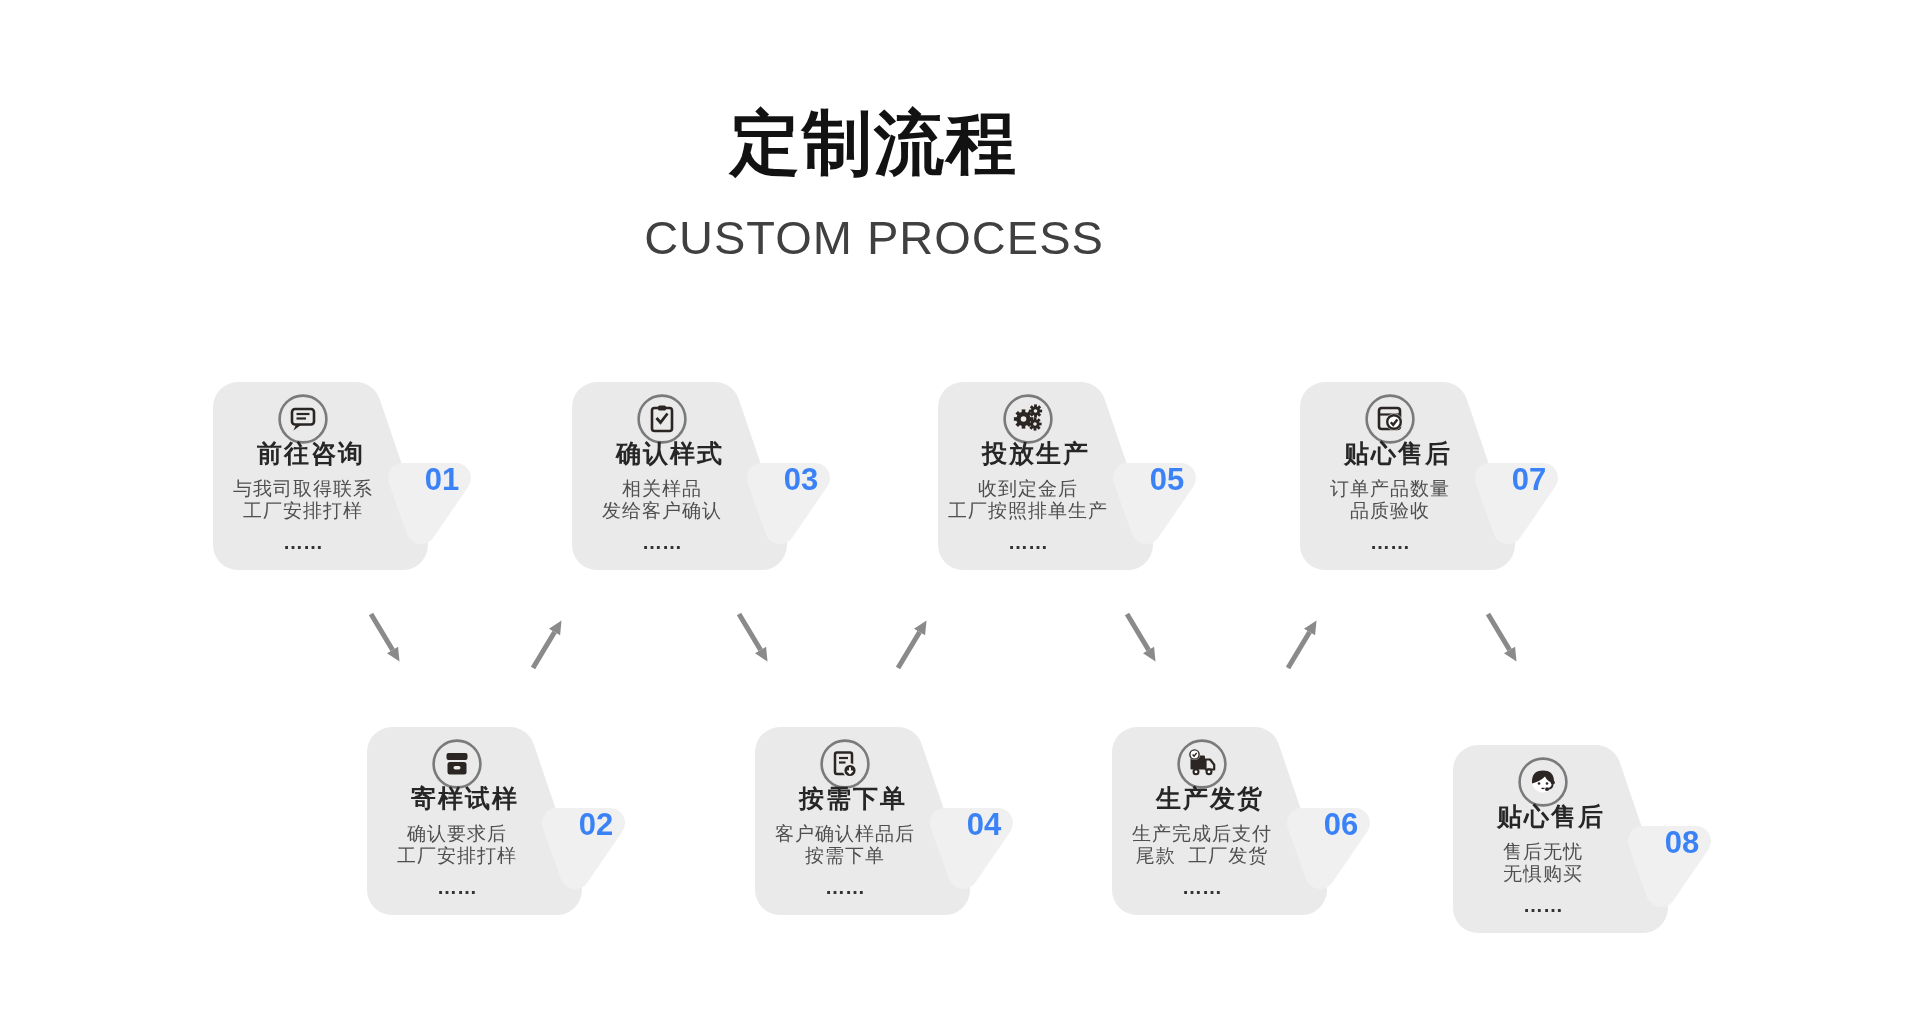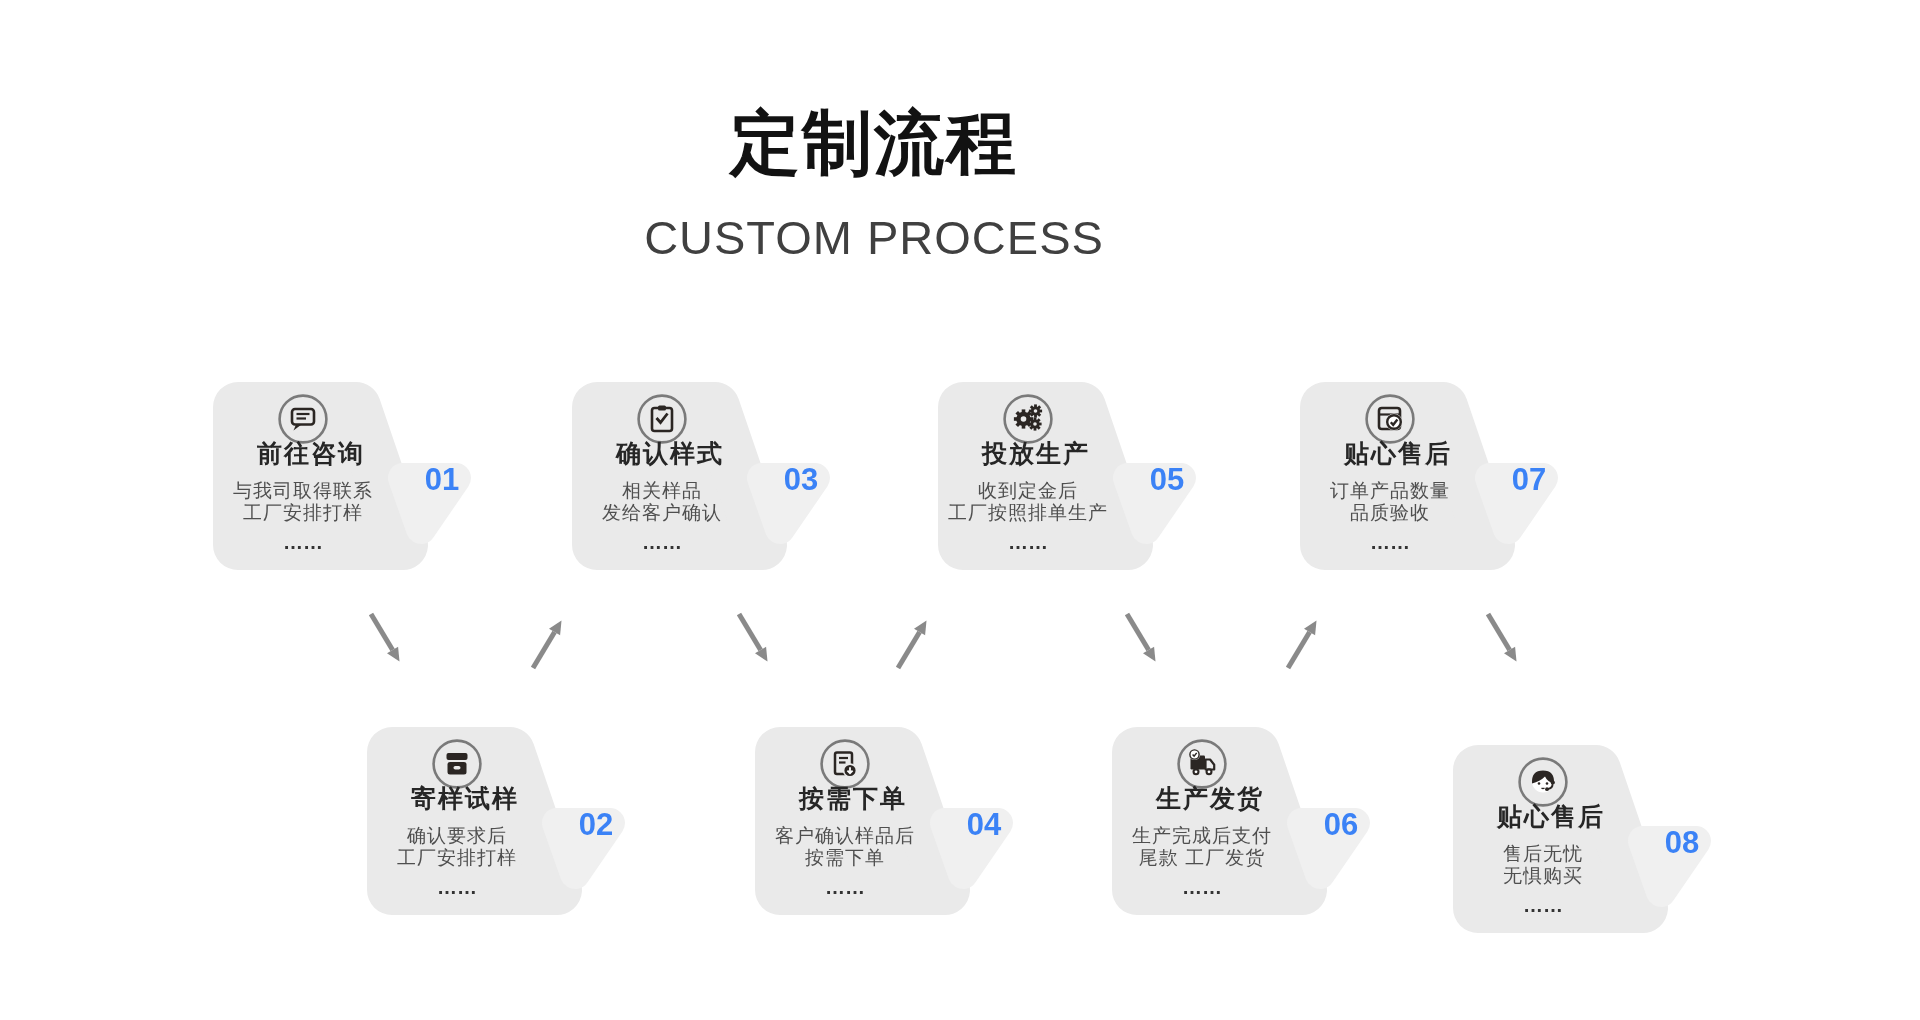--- a/index.html
+++ b/index.html
@@ -19,21 +19,21 @@
   .m2{left:367px;top:727px}
   .m4{left:755px;top:727px}
   .m6{left:1112px;top:727px}
   .m8{left:1453px;top:745px}
 
   .bg{position:absolute;left:0;top:0;width:280px;height:190px;}
   .iconwrap{position:absolute;left:64px;top:11px;width:52px;height:52px;}
   .step-title{position:absolute;left:0;top:57px;width:180px;text-align:center;
          font-size:25px;line-height:28px;font-weight:700;color:#262626;letter-spacing:2px;padding-left:8px;}
   .step-desc{position:absolute;left:0;top:98px;width:180px;text-align:center;
-         font-size:19px;line-height:21.5px;font-weight:400;color:#4f4f4f;letter-spacing:1px;}
+         font-size:19px;line-height:21.5px;font-weight:400;color:#4f4f4f;letter-spacing:1px;font-family:Liberation Mono, monospace;}
   .step-dots{position:absolute;left:0;top:148px;width:180px;text-align:center;
          font-size:20px;line-height:24px;font-weight:700;color:#333;}
   .step-num{position:absolute;left:196px;top:80px;width:66px;text-align:center;
          font-size:31px;line-height:36px;font-weight:800;color:#3b82f6;}
 
   .arrow{position:absolute;width:40px;height:64px;}
   .a1{left:366px;top:608px}
   .a2{left:528px;top:610px}
   .a3{left:734px;top:608px}
   .a4{left:893px;top:610px}

